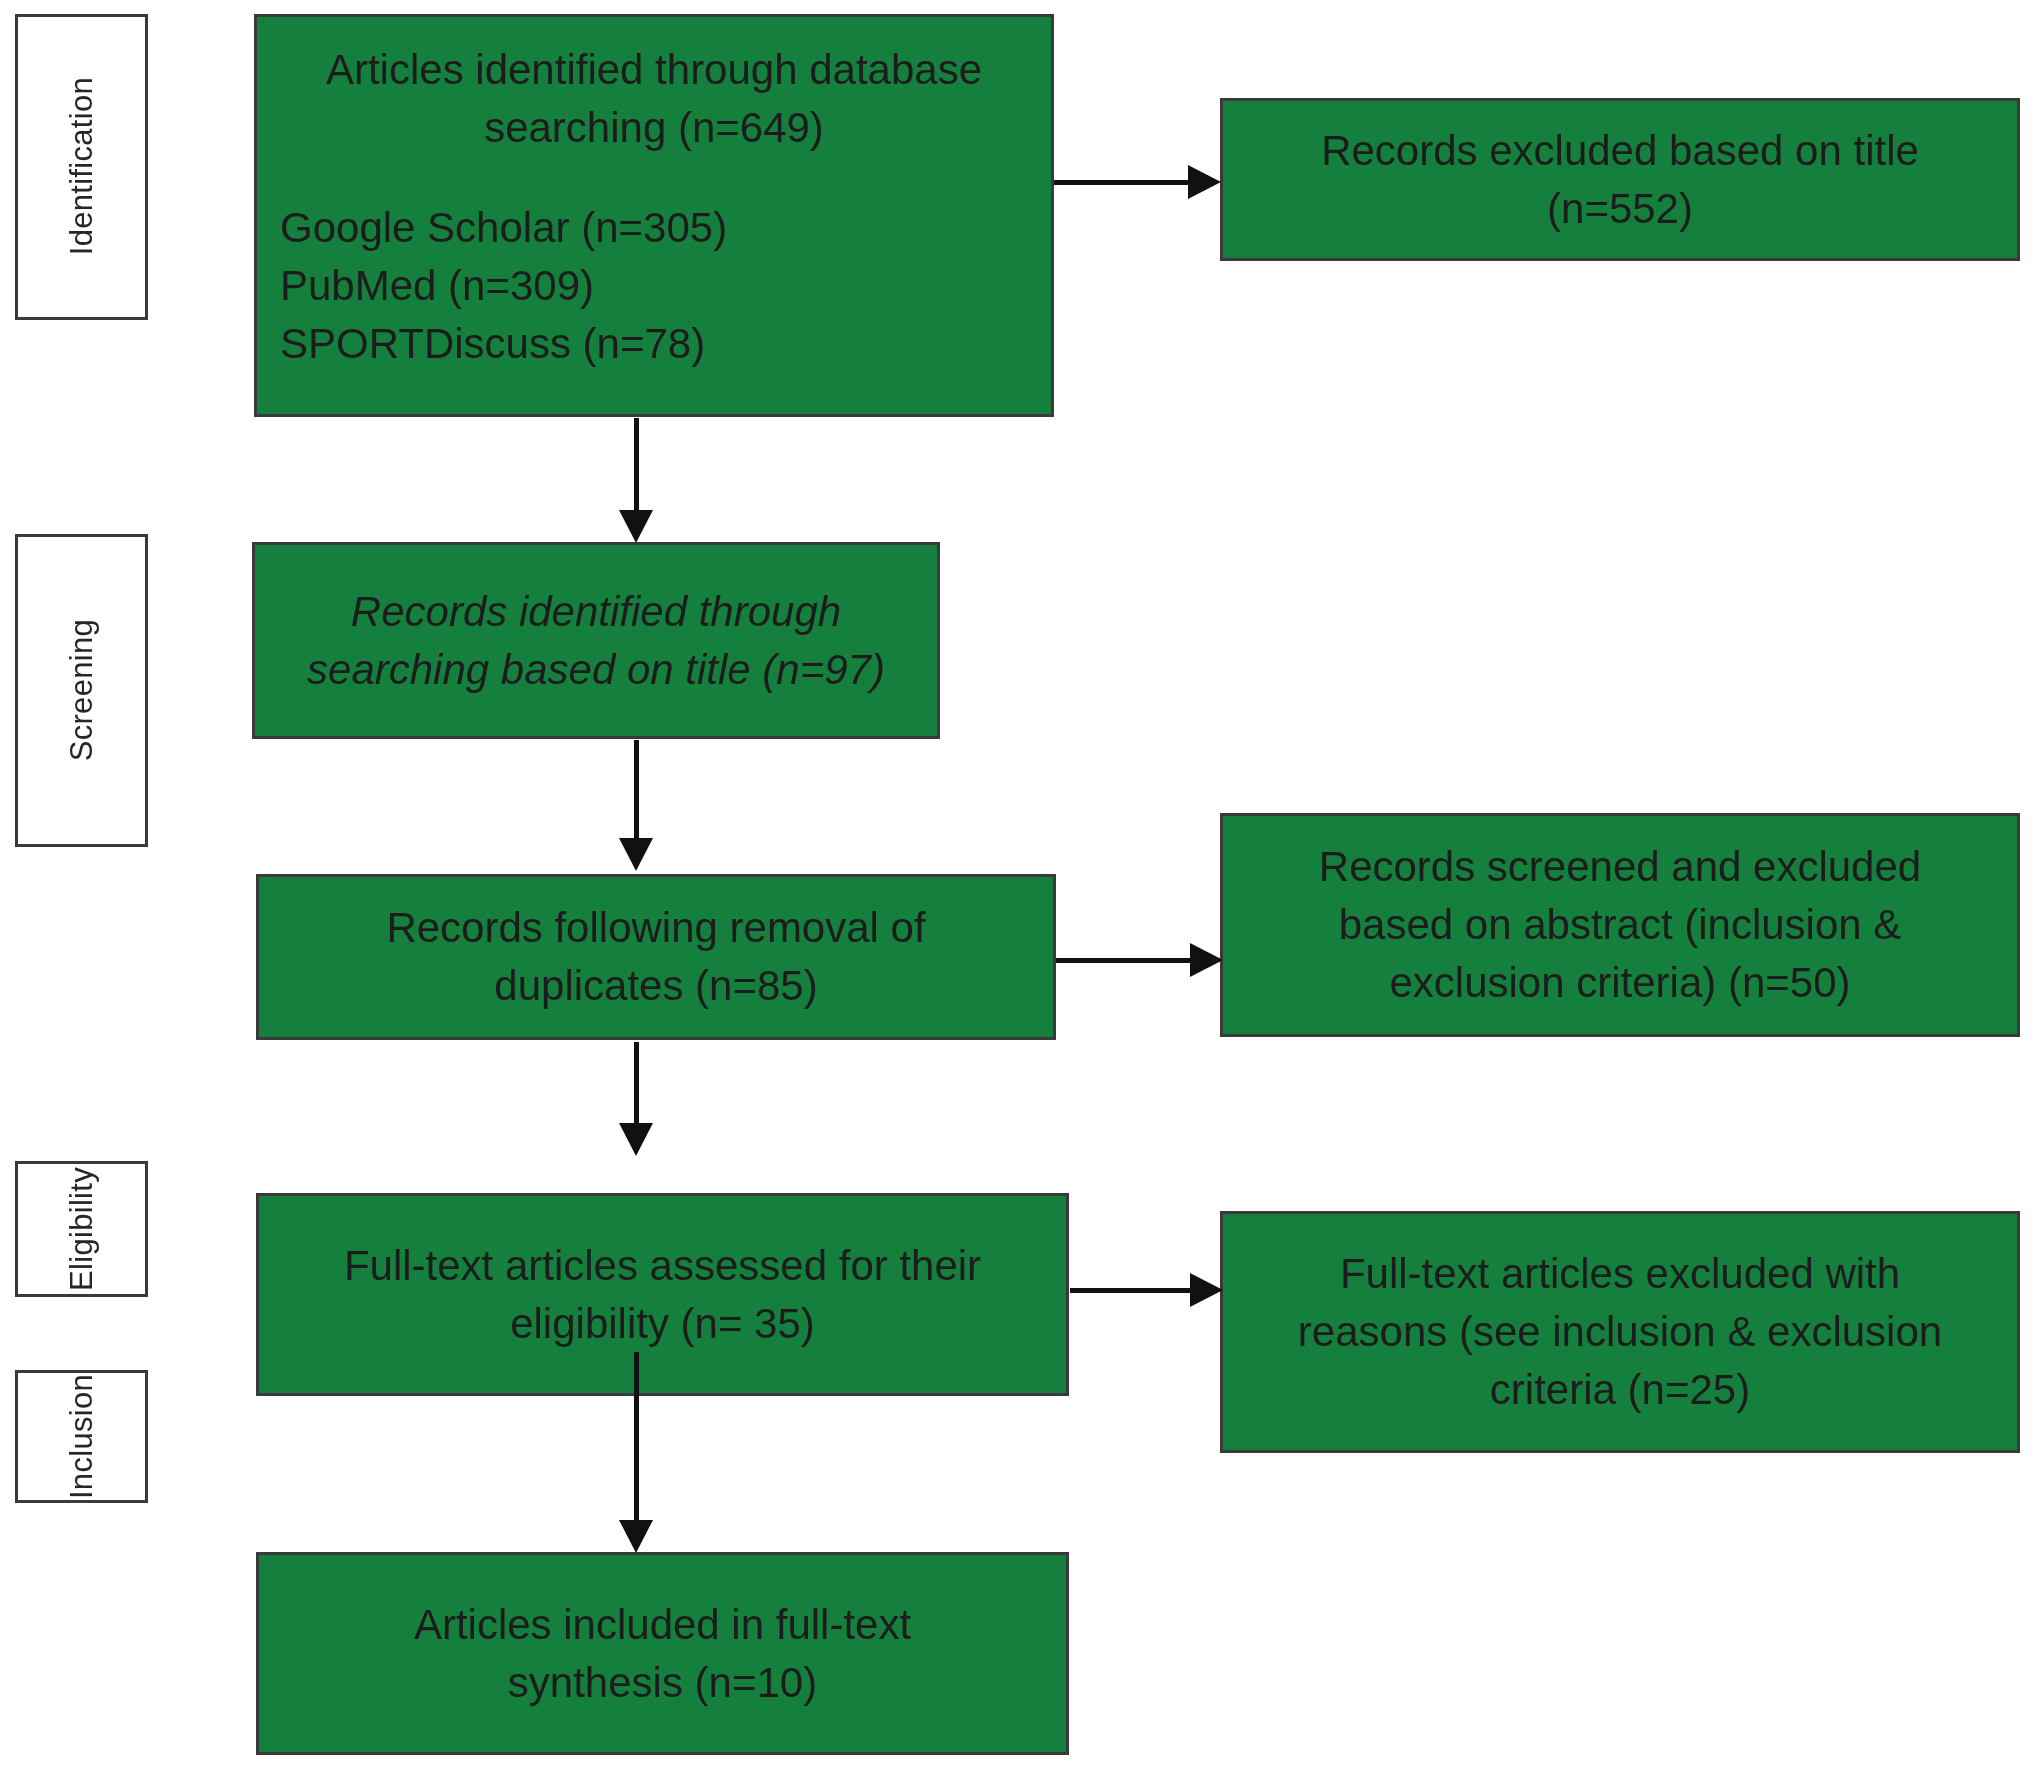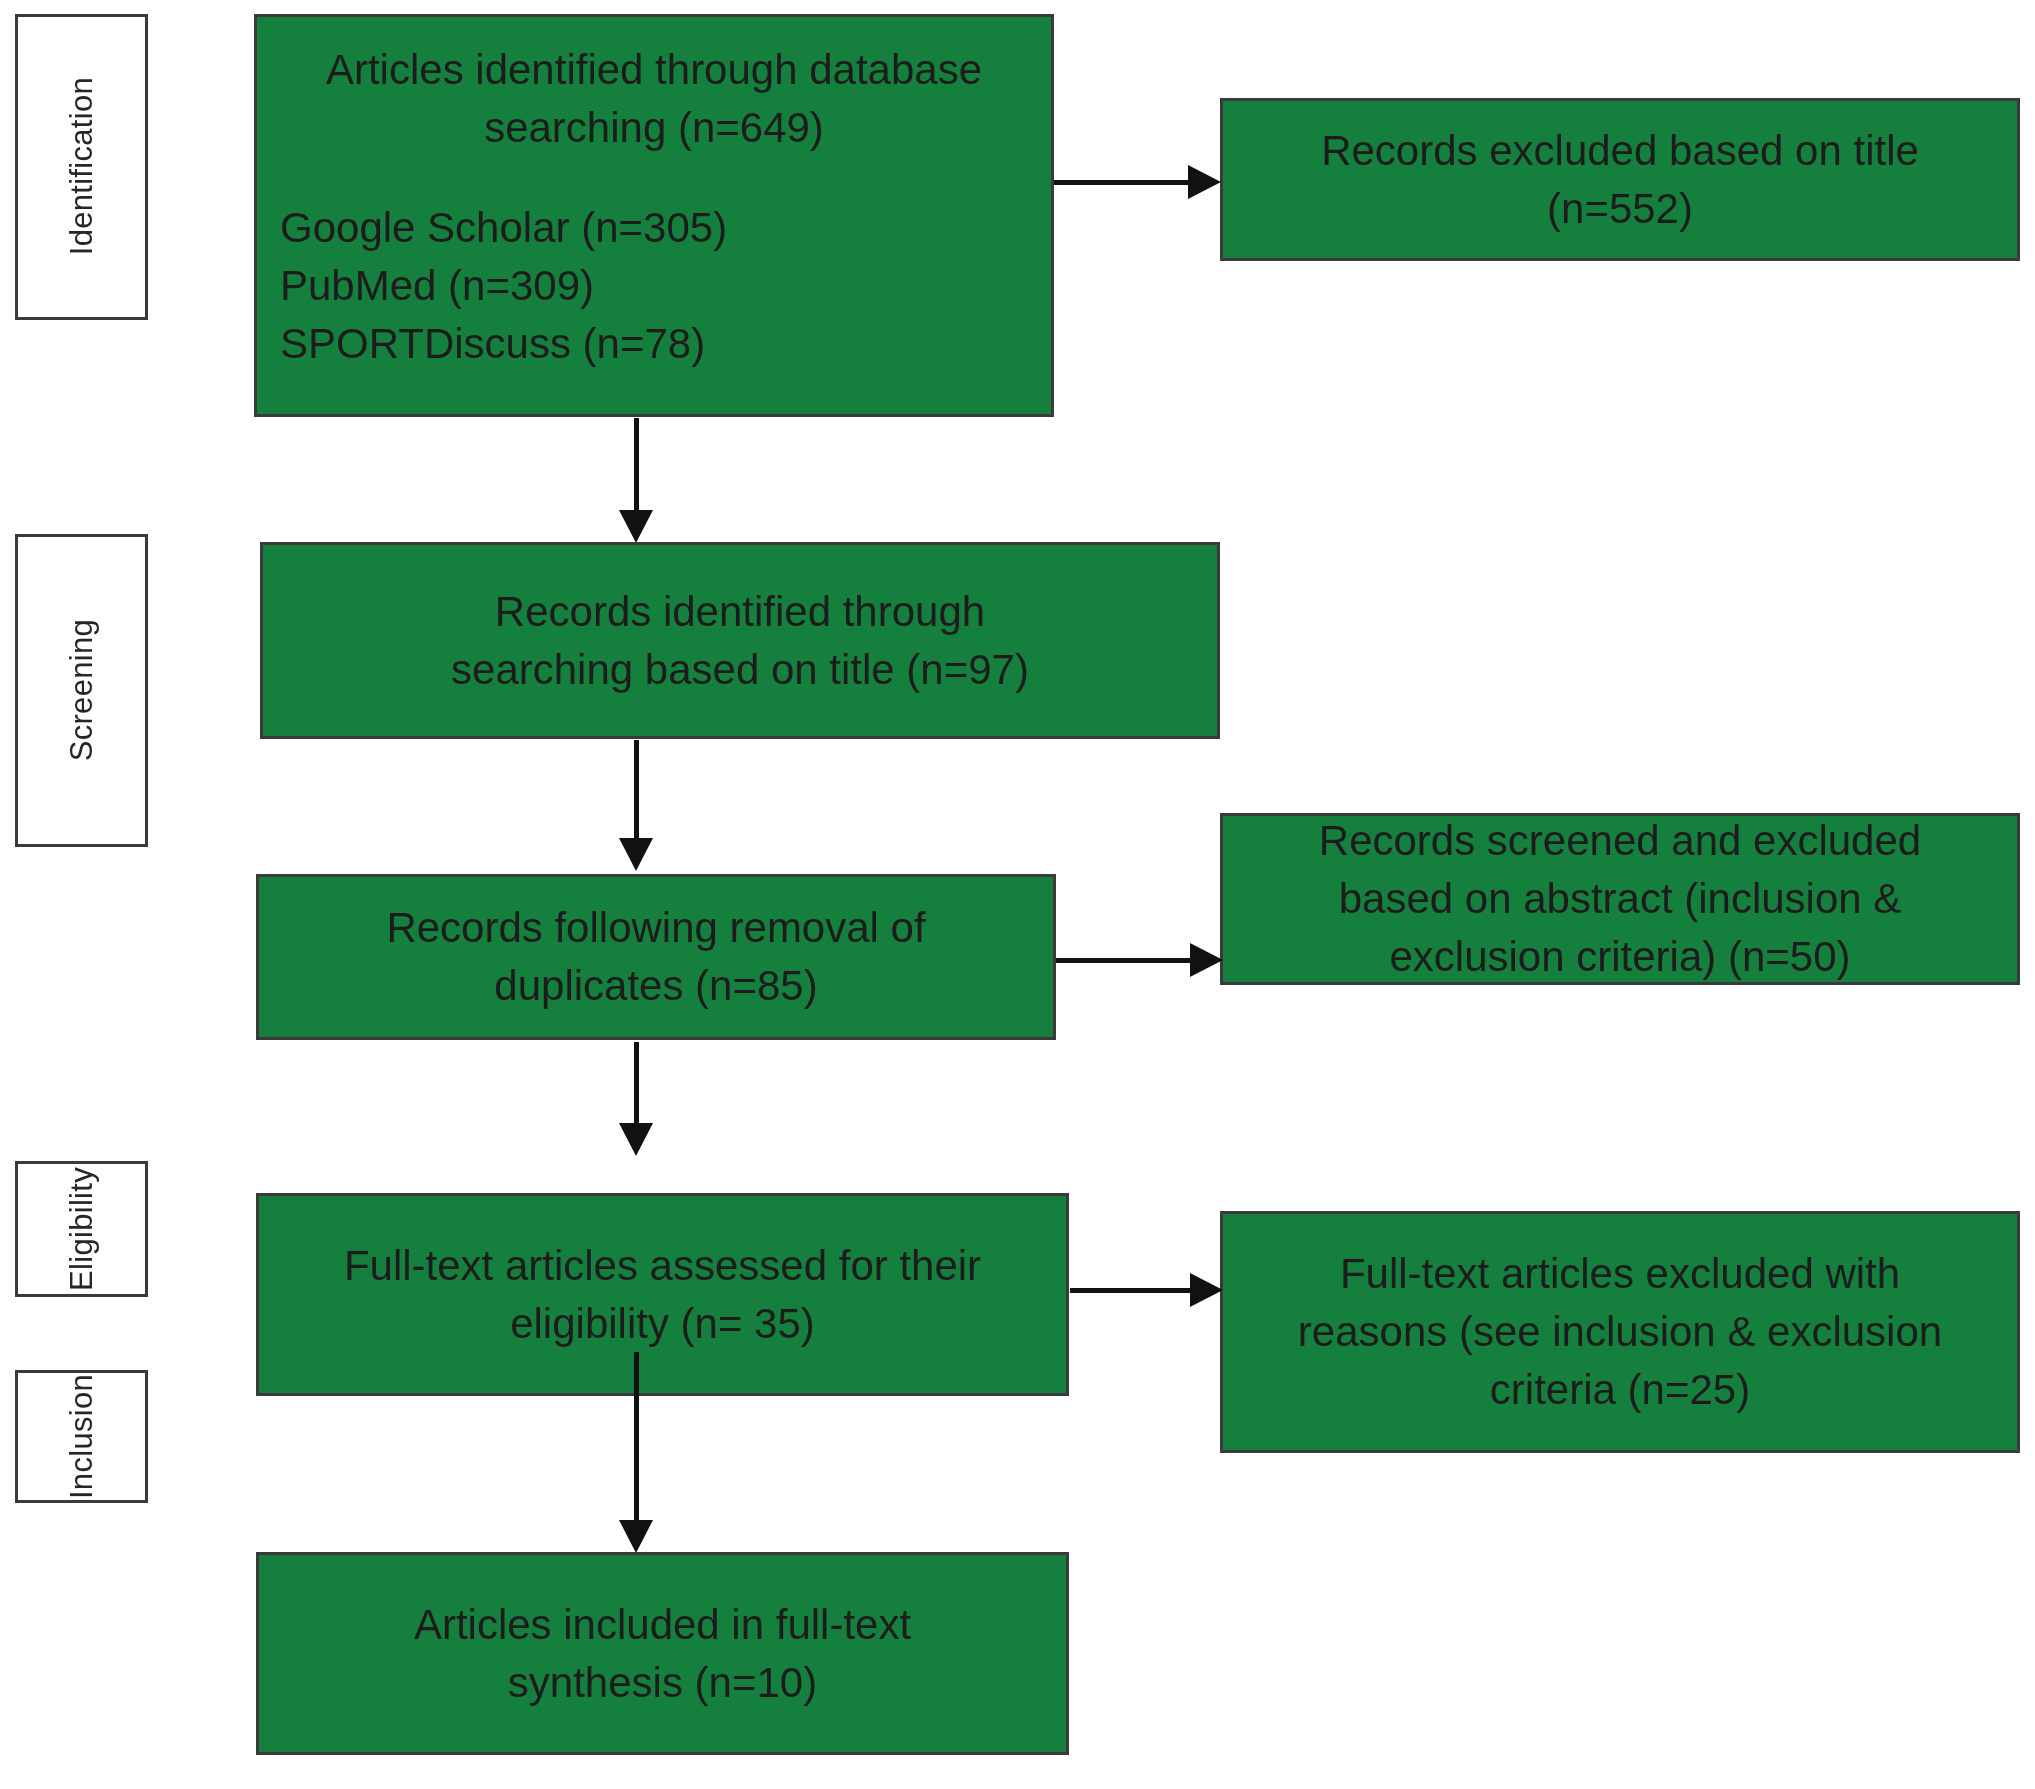--- a/index.html
+++ b/index.html
@@ -127,34 +127,34 @@
     <div class="line">Records excluded based on title</div>
     <div class="line">(n=552)</div>
   </div>
 
   <div class="h-line" style="left:1054px; top:180px; width:136px;"></div>
   <div class="arrow-right" style="left:1188px; top:165px;"></div>
 
   <div class="v-line" style="left:634px; top:418px; width:5.4px; height:98px;"></div>
   <div class="arrow-down" style="left:619px; top:510px;"></div>
 
-  <div class="box" style="left:260px; top:542px; width:960px; height:197px;">
+  <div class="box" style="left:252px; top:542px; width:688px; height:197px;font-style:italic;">
     <div class="line">Records identified through</div>
     <div class="line">searching based on title (n=97)</div>
   </div>
 
   <div class="v-line" style="left:634px; top:740px; width:5.4px; height:105px;"></div>
   <div class="arrow-down" style="left:619px; top:838px;"></div>
 
   <div class="box" style="left:256px; top:874px; width:800px; height:166px;">
     <div class="line">Records following removal of</div>
     <div class="line">duplicates (n=85)</div>
   </div>
 
-  <div class="box" style="left:1220px; top:813px; width:800px; height:172px;">
+  <div class="box" style="left:1220px; top:813px; width:800px; height:224px;">
     <div class="line">Records screened and excluded</div>
     <div class="line">based on abstract (inclusion &amp;</div>
     <div class="line">exclusion criteria) (n=50)</div>
   </div>
 
   <div class="h-line" style="left:1056px; top:958px; width:136px;"></div>
   <div class="arrow-right" style="left:1190px; top:943px;"></div>
 
   <div class="v-line" style="left:634px; top:1042px; width:5.4px; height:88px;"></div>
   <div class="arrow-down" style="left:619px; top:1123px;"></div>

